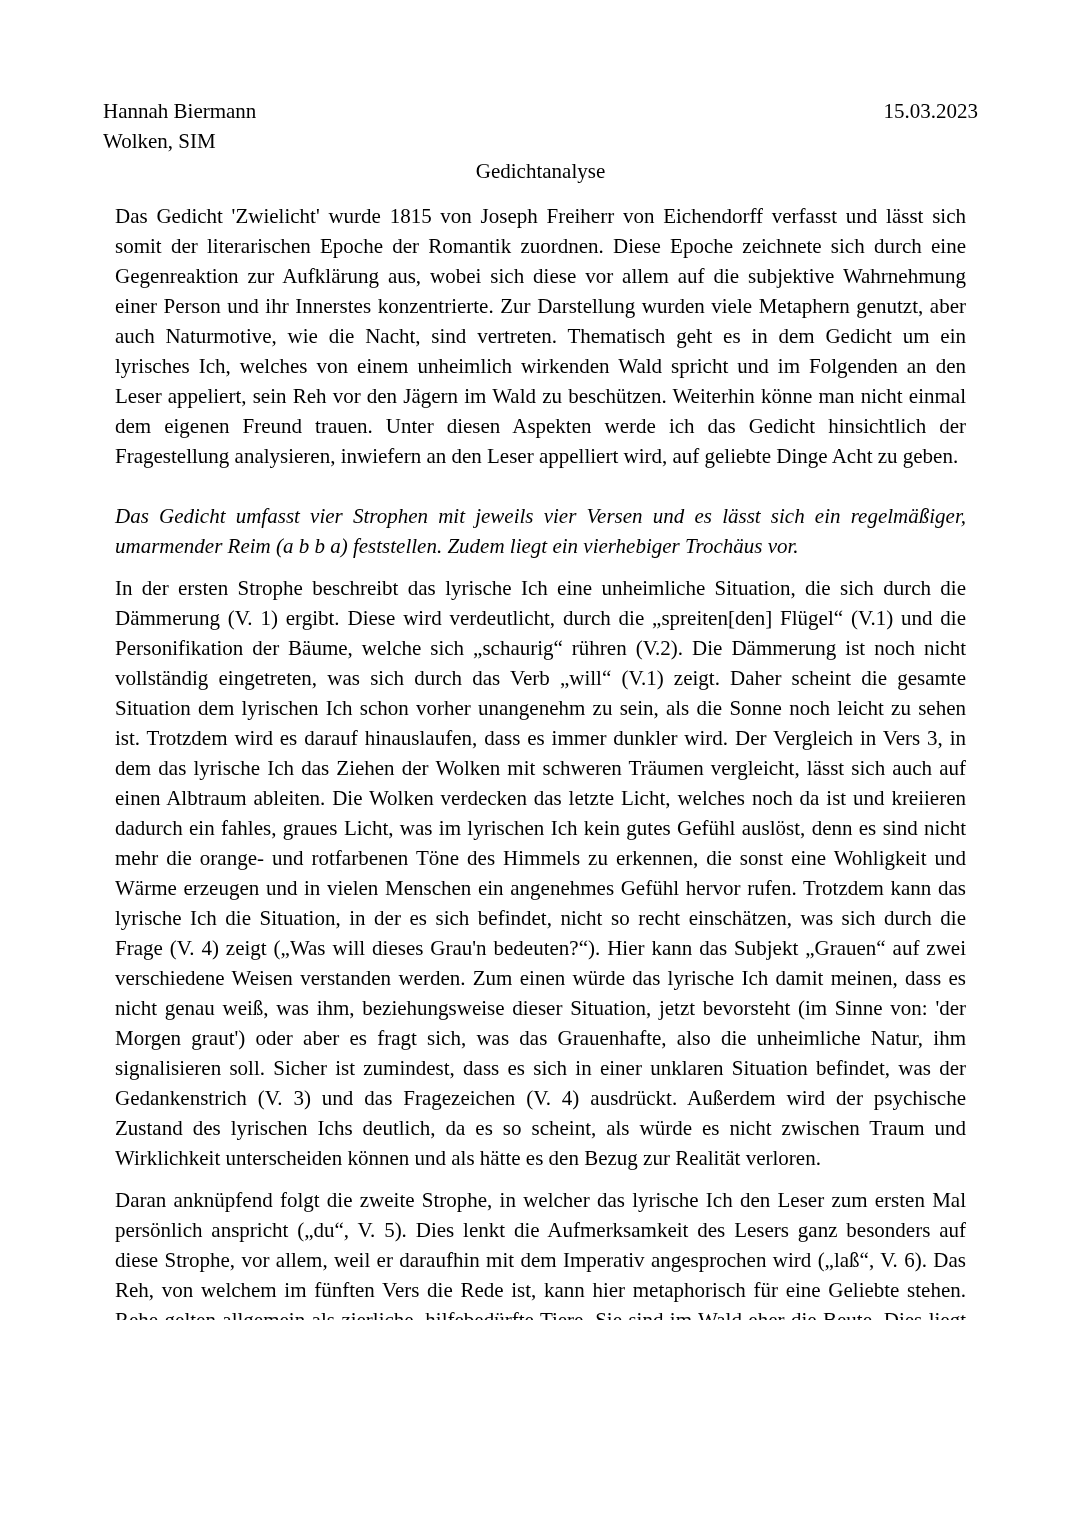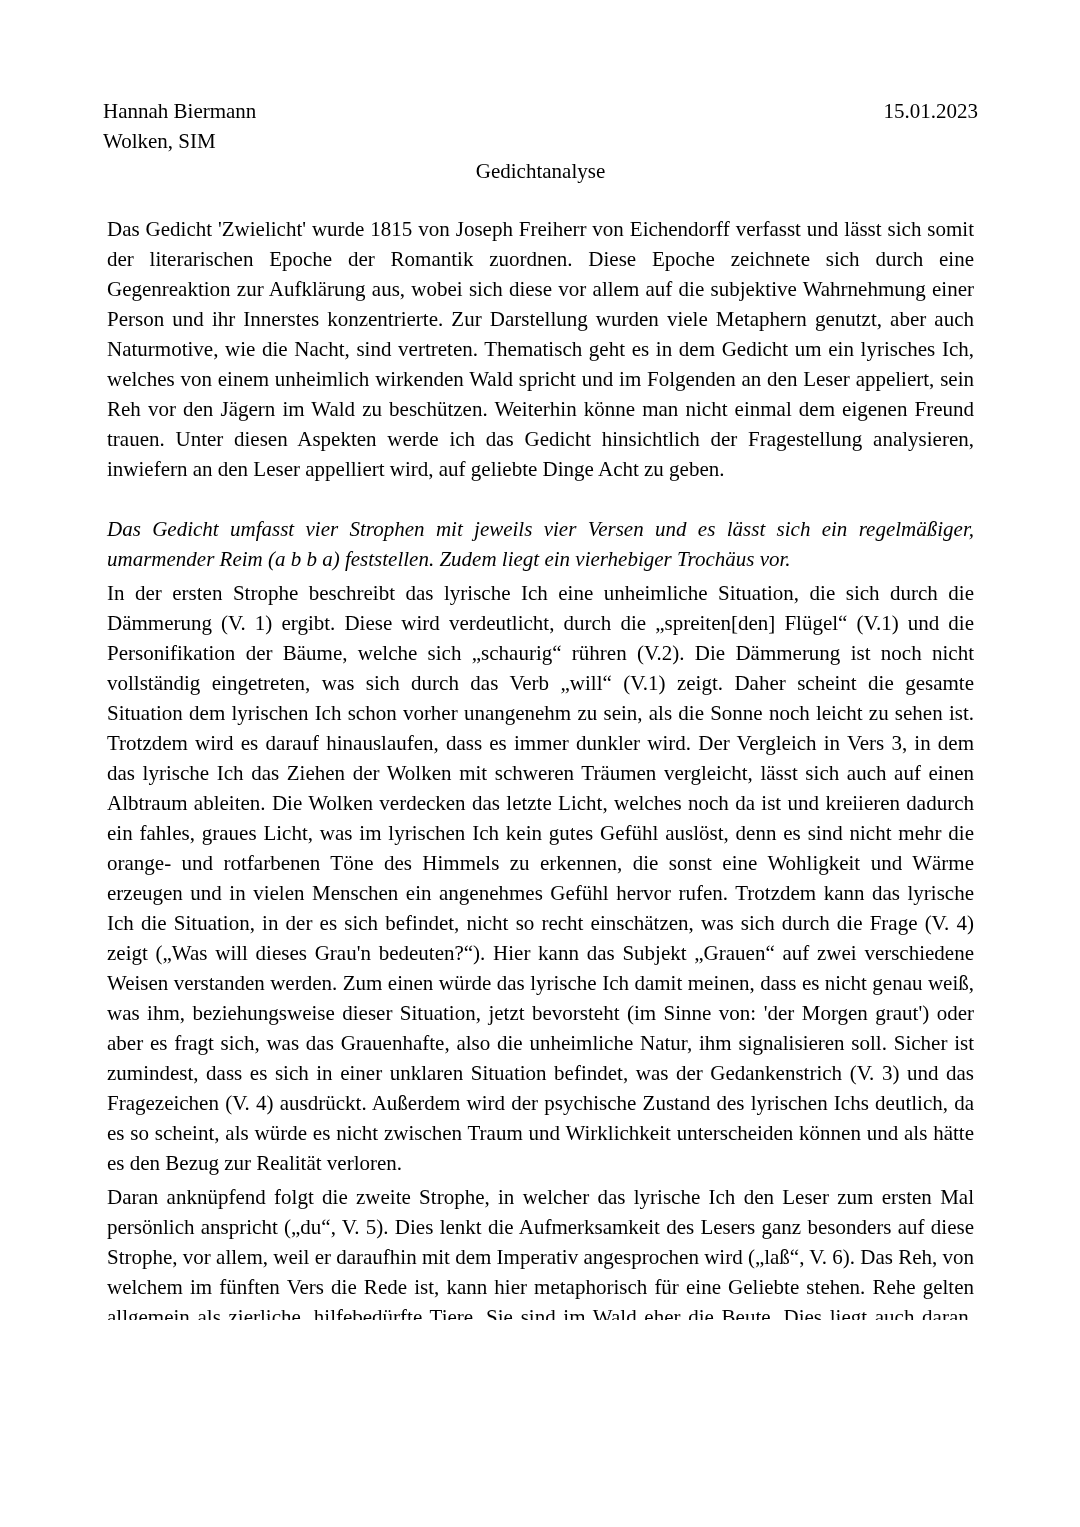--- a/index.html
+++ b/index.html
@@ -23,39 +23,39 @@
   }
   .header-row {
     display: flex;
     justify-content: space-between;
     align-items: baseline;
   }
   .title {
     text-align: center;
     font-size: 21px;
     font-weight: normal;
-    margin: 0 0 28px 0;
+    margin: 0 0 15px 0;
   }
   p.body-par {
-    margin: 4px;
+    margin: 12px;
     text-align: justify;
   }
   p.gap-before {
     margin-top: 30px;
     font-style: italic;
   }
 </style>
 </head>
 <body>
 
 <div class="page">
 
   <div class="header-row">
     <span>Hannah Biermann</span>
-    <span>15.01.2023</span>
+    <span>15.03.2023</span>
   </div>
 
   <div>Wolken, SIM</div>
 
   <h1 class="title">Gedichtanalyse</h1>
 
   <p class="body-par">Das Gedicht 'Zwielicht' wurde 1815 von Joseph Freiherr von Eichendorff verfasst und lässt sich somit der literarischen Epoche der Romantik zuordnen. Diese Epoche zeichnete sich durch eine Gegenreaktion zur Aufklärung aus, wobei sich diese vor allem auf die subjektive Wahrnehmung einer Person und ihr Innerstes konzentrierte. Zur Darstellung wurden viele Metaphern genutzt, aber auch Naturmotive, wie die Nacht, sind vertreten. Thematisch geht es in dem Gedicht um ein lyrisches Ich, welches von einem unheimlich wirkenden Wald spricht und im Folgenden an den Leser appeliert, sein Reh vor den Jägern im Wald zu beschützen. Weiterhin könne man nicht einmal dem eigenen Freund trauen. Unter diesen Aspekten werde ich das Gedicht hinsichtlich der Fragestellung analysieren, inwiefern an den Leser appelliert wird, auf geliebte Dinge Acht zu geben.</p>
 
   <p class="body-par gap-before">Das Gedicht umfasst vier Strophen mit jeweils vier Versen und es lässt sich ein regelmäßiger, umarmender Reim (a b b a) feststellen. Zudem liegt ein vierhebiger Trochäus vor.</p>
 

